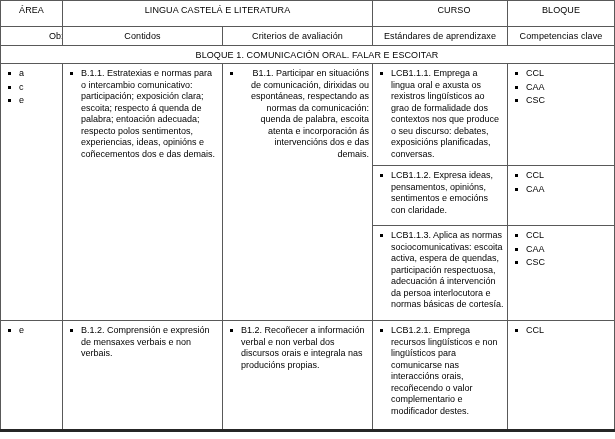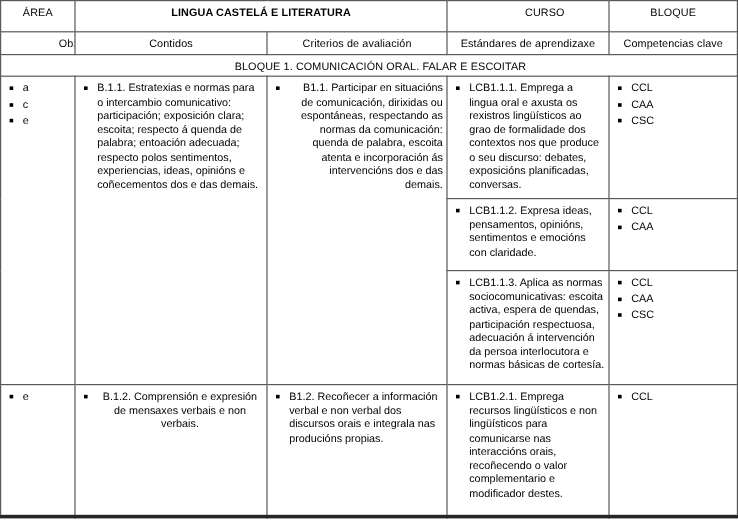--- a/index.html
+++ b/index.html
@@ -64,21 +64,21 @@
       <col style="width:62px">
       <col style="width:160px">
       <col style="width:150px">
       <col style="width:135px">
       <col style="width:107px">
     </colgroup>
 
     <tbody>
         <tr class="h1">
       <td class="hd" style="border-color: rgb(89, 89, 89);">ÁREA</td>
-      <td class="hd" colspan="2" style="border-color: rgb(89, 89, 89); font-weight: bold;">LINGUA CASTELÁ E LITERATURA</td>
+      <td class="hd" colspan="2" style="border-color: rgb(89, 89, 89);">LINGUA CASTELÁ E LITERATURA</td>
       <td class="hd" style="border-color: rgb(89, 89, 89); padding-left: 31px;">CURSO</td>
       <td class="hd" style="border-color: rgb(89, 89, 89);">BLOQUE</td>
     </tr>
 
     <tr class="h2">
       <td class="hd" style="border-color: rgb(89, 89, 89); padding-left: 48px;">Obxectivos</td>
       <td class="hd" style="border-color: rgb(89, 89, 89);">Contidos</td>
       <td class="hd" style="border-color: rgb(89, 89, 89); margin-left: 35px;">Criterios de avaliación</td>
       <td class="hd" style="border-color: rgb(89, 89, 89); margin-top: 15px;">Estándares de aprendizaxe</td>
       <td class="hd" style="border-color: rgb(89, 89, 89);">Competencias clave</td>
@@ -199,21 +199,21 @@
 
     <tr class="b2">
       <td style="border-color: rgb(89, 89, 89);">
         <ul class="blist">
               <li>
                 <span class="blt"></span>
                 <span class="txt">e</span>
               </li>
             </ul>
       </td>
-      <td style="border-color: rgb(89, 89, 89); text-align: center;">
+      <td style="border-color: rgb(89, 89, 89);">
         <ul class="blist">
               <li>
                 <span class="blt"></span>
                 <span class="txt">B.1.2. Comprensión e expresión de mensaxes verbais e non verbais.</span>
               </li>
             </ul>
       </td>
       <td style="border-color: rgb(89, 89, 89);">
         <ul class="blist">
               <li>

